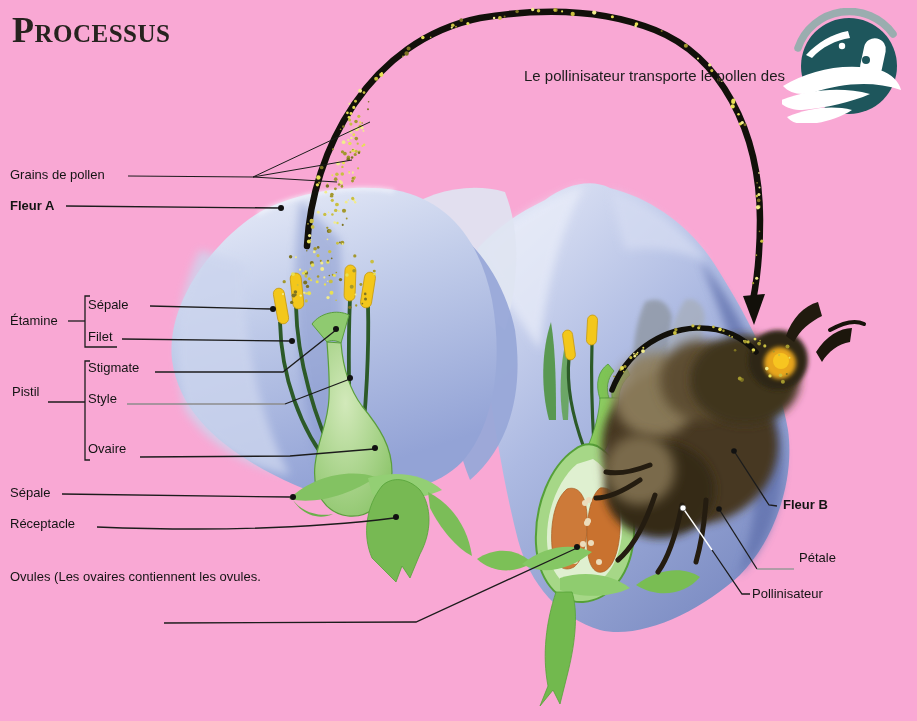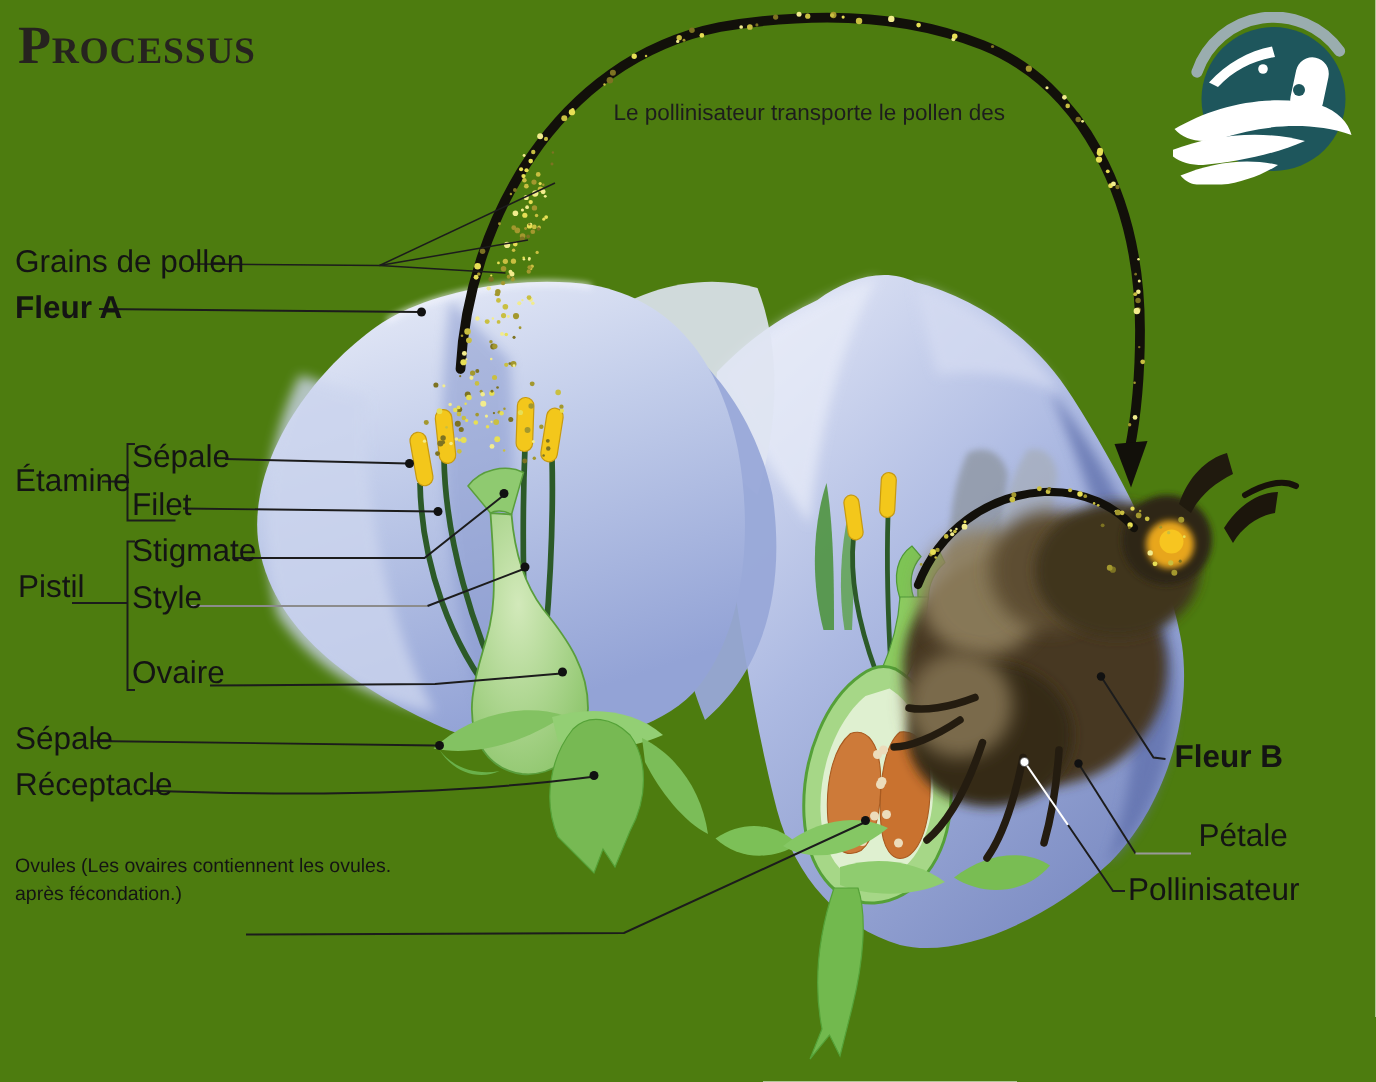--- a/index.html
+++ b/index.html
@@ -1,24 +1,24 @@
 <!DOCTYPE html>
 <html><head>
 <meta charset="utf-8">
 <style>
   html,body{margin:0;padding:0;background:#fff;}
-  .stage{position:relative;width:917px;height:721px;background:#4d7c0f;overflow:hidden;
+  .stage{position:relative;width:917px;height:721px;background:#f9a8d4;overflow:hidden;
          font-family:"Liberation Sans",sans-serif;color:#161616;}
   svg{position:absolute;left:0;top:0;}
   .title{position:absolute;left:12px;top:12px;font-family:"Liberation Serif",serif;
          font-variant:small-caps;font-weight:bold;font-size:36px;line-height:37px;
          color:#26231f;letter-spacing:.5px;}
-  .annotation{position:absolute;left:312px;top:66px;width:455px;text-align:center;
+  .annotation{position:absolute;left:330px;top:66px;width:455px;text-align:right;
               font-size:15px;line-height:20px;color:#1d1d1d;}
-  .lbl{position:absolute;font-size:21px;color:#141414;white-space:nowrap;line-height:18px;}
+  .lbl{position:absolute;font-size:13px;color:#141414;white-space:nowrap;line-height:18px;}
   .bold{font-weight:bold;}
   .ovules{position:absolute;left:10px;top:567px;font-size:13px;line-height:19px;color:#141414;}
   .logo{position:absolute;left:782px;top:8px;width:135px;height:115px;}
 </style>
 </head>
 <body>
 
 <div class="stage">
 
 <svg width="917" height="721" viewBox="0 0 917 721">
@@ -514,21 +514,20 @@
 <div class="lbl" style="left:88px;top:328px">Filet</div>
 <div class="lbl" style="left:88px;top:359px">Stigmate</div>
 <div class="lbl" style="left:12px;top:383px">Pistil</div>
 <div class="lbl" style="left:88px;top:390px">Style</div>
 <div class="lbl" style="left:88px;top:440px">Ovaire</div>
 <div class="lbl" style="left:10px;top:484px">Sépale</div>
 <div class="lbl" style="left:10px;top:515px">Réceptacle</div>
 
 <div class="ovules">
   <div>Ovules (Les ovaires contiennent les ovules.</div>
-  <div>après fécondation.)</div>
 </div>
 
 <div class="lbl bold" style="left:783px;top:496px">Fleur B</div>
 <div class="lbl" style="left:799px;top:549px">Pétale</div>
 <div class="lbl" style="left:752px;top:585px">Pollinisateur</div>
 
 <div class="logo">
   <svg width="135" height="115" viewBox="782 8 135 115">
     <path d="M 798,48 A 54,54 0 0 1 893,34" fill="none" stroke="#9aadaf" stroke-width="7.5" stroke-linecap="round"></path>
     <circle cx="849" cy="66" r="48" fill="#1e565c"></circle>

